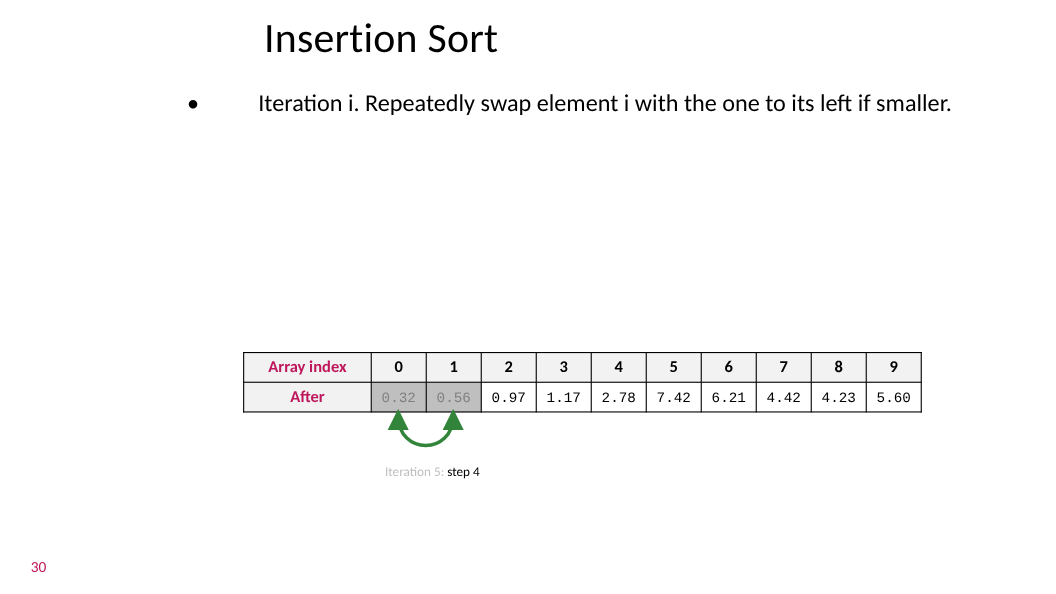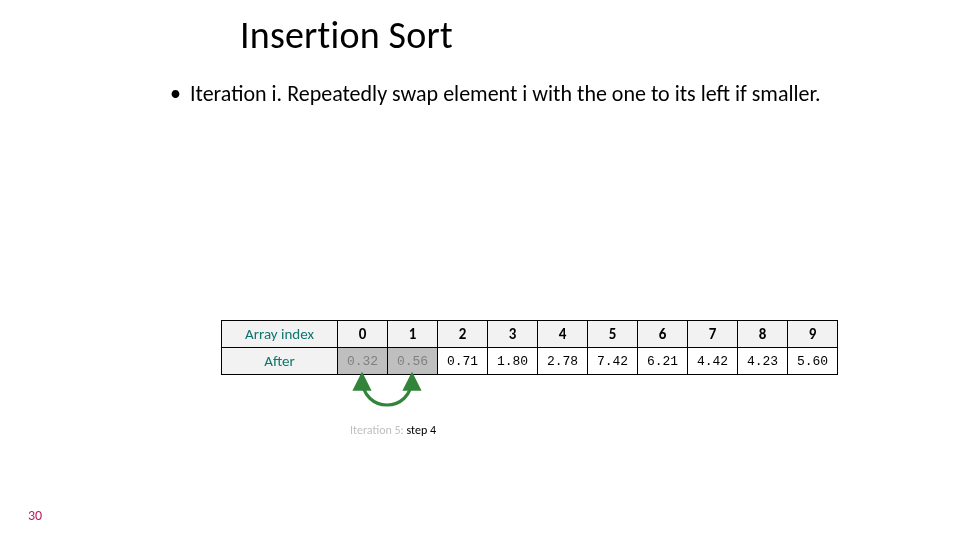--- a/index.html
+++ b/index.html
@@ -35,20 +35,21 @@
   }
   ul.bul {
     list-style: none;
     padding: 0;
     margin: 0;
   }
   ul.bul > li {
     position: relative;
     padding-left: 20px;
     margin-bottom: 50px;
+    text-align: center;
   }
   ul.bul > li::before {
     content: "•";
     position: absolute;
     left: 0;
     top: 0;
     font-size: 22px;
   }
   .mono {
     font-family: "Consolas", "Courier New", monospace;
@@ -66,22 +67,22 @@
   table.arr th, table.arr td {
     border: 1px solid #000;
     text-align: center;
     vertical-align: middle;
     height: 27px;
     box-sizing: border-box;
   }
   table.arr th.label {
     width: 116px;
     background: #f2f2f2;
-    color: #0f766e;
-    font-weight: 400;
+    color: #be185d;
+    font-weight: 700;
     font-size: 15px;
   }
   table.arr td.idx {
     width: 50px;
     background: #f2f2f2;
     font-weight: 700;
     font-size: 15px;
   }
   table.arr td.val {
     width: 50px;
@@ -152,22 +153,22 @@
         <td class="idx">5</td>
         <td class="idx">6</td>
         <td class="idx">7</td>
         <td class="idx">8</td>
         <td class="idx">9</td>
       </tr>
       <tr>
         <th class="label">After</th>
         <td class="val sorted">0.32</td>
         <td class="val sorted">0.56</td>
-        <td class="val">0.71</td>
-        <td class="val">1.80</td>
+        <td class="val">0.97</td>
+        <td class="val">1.17</td>
         <td class="val">2.78</td>
         <td class="val">7.42</td>
         <td class="val">6.21</td>
         <td class="val">4.42</td>
         <td class="val">4.23</td>
         <td class="val">5.60</td>
       </tr>
     </tbody>
       </table>
   </div>

